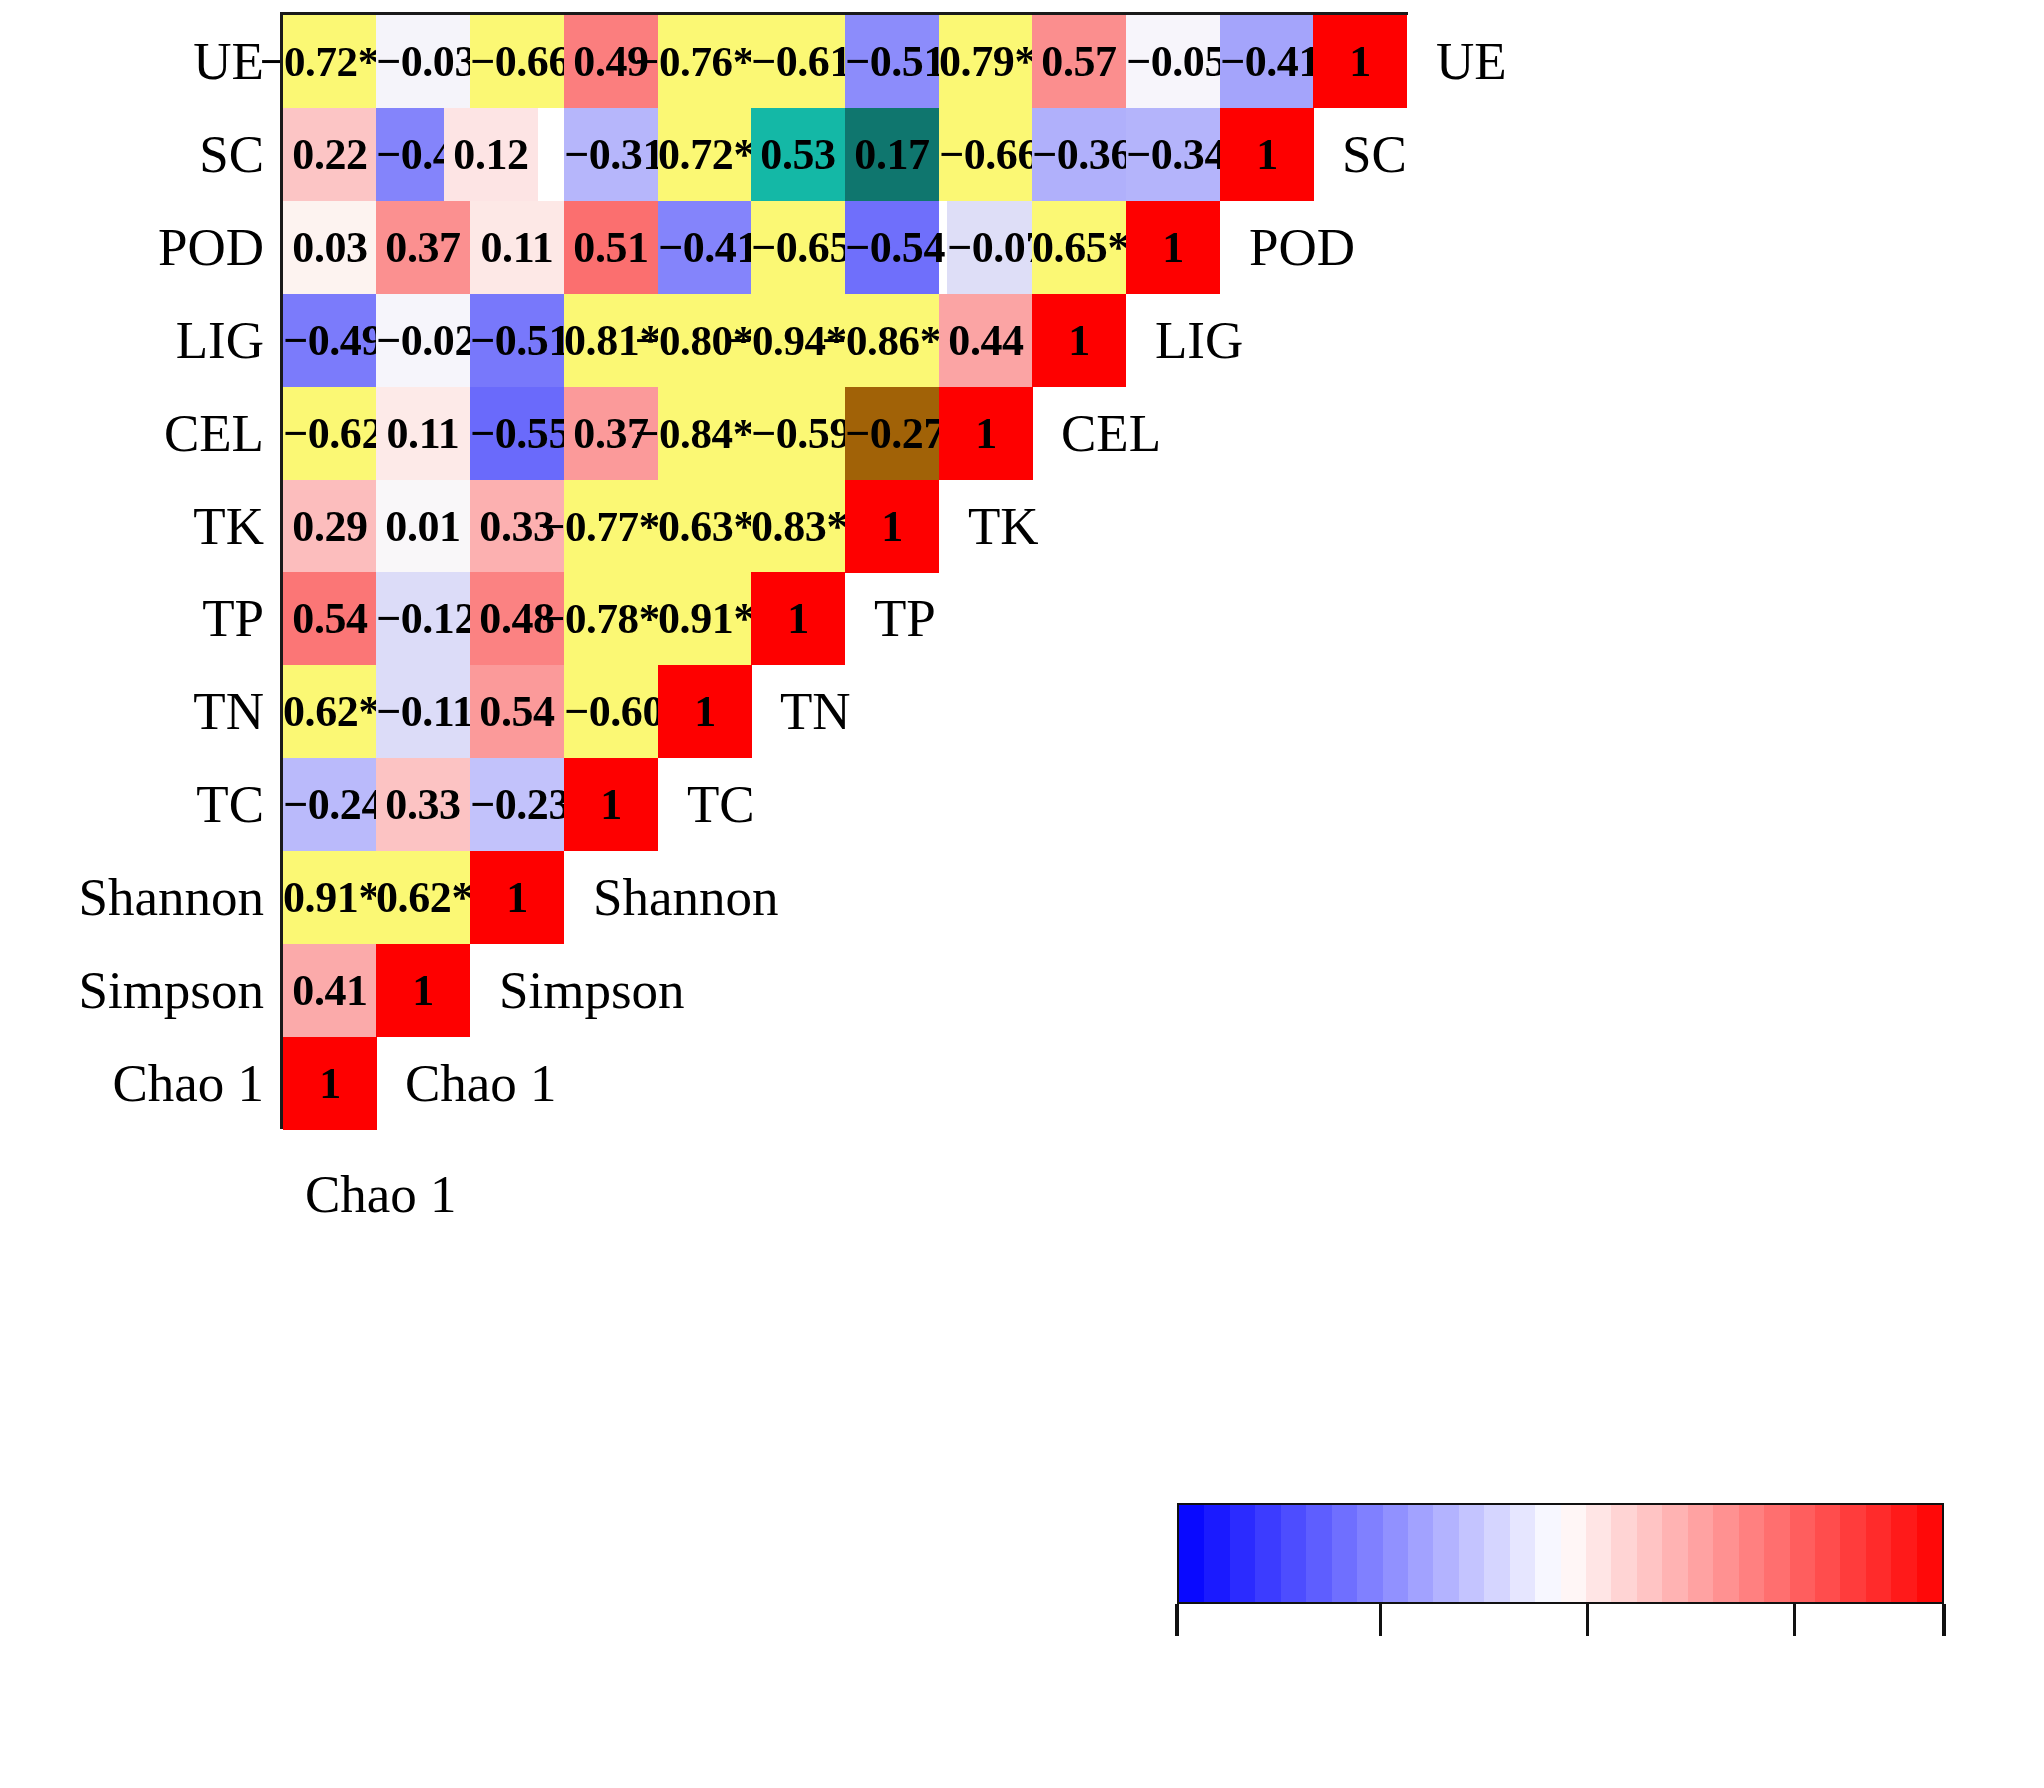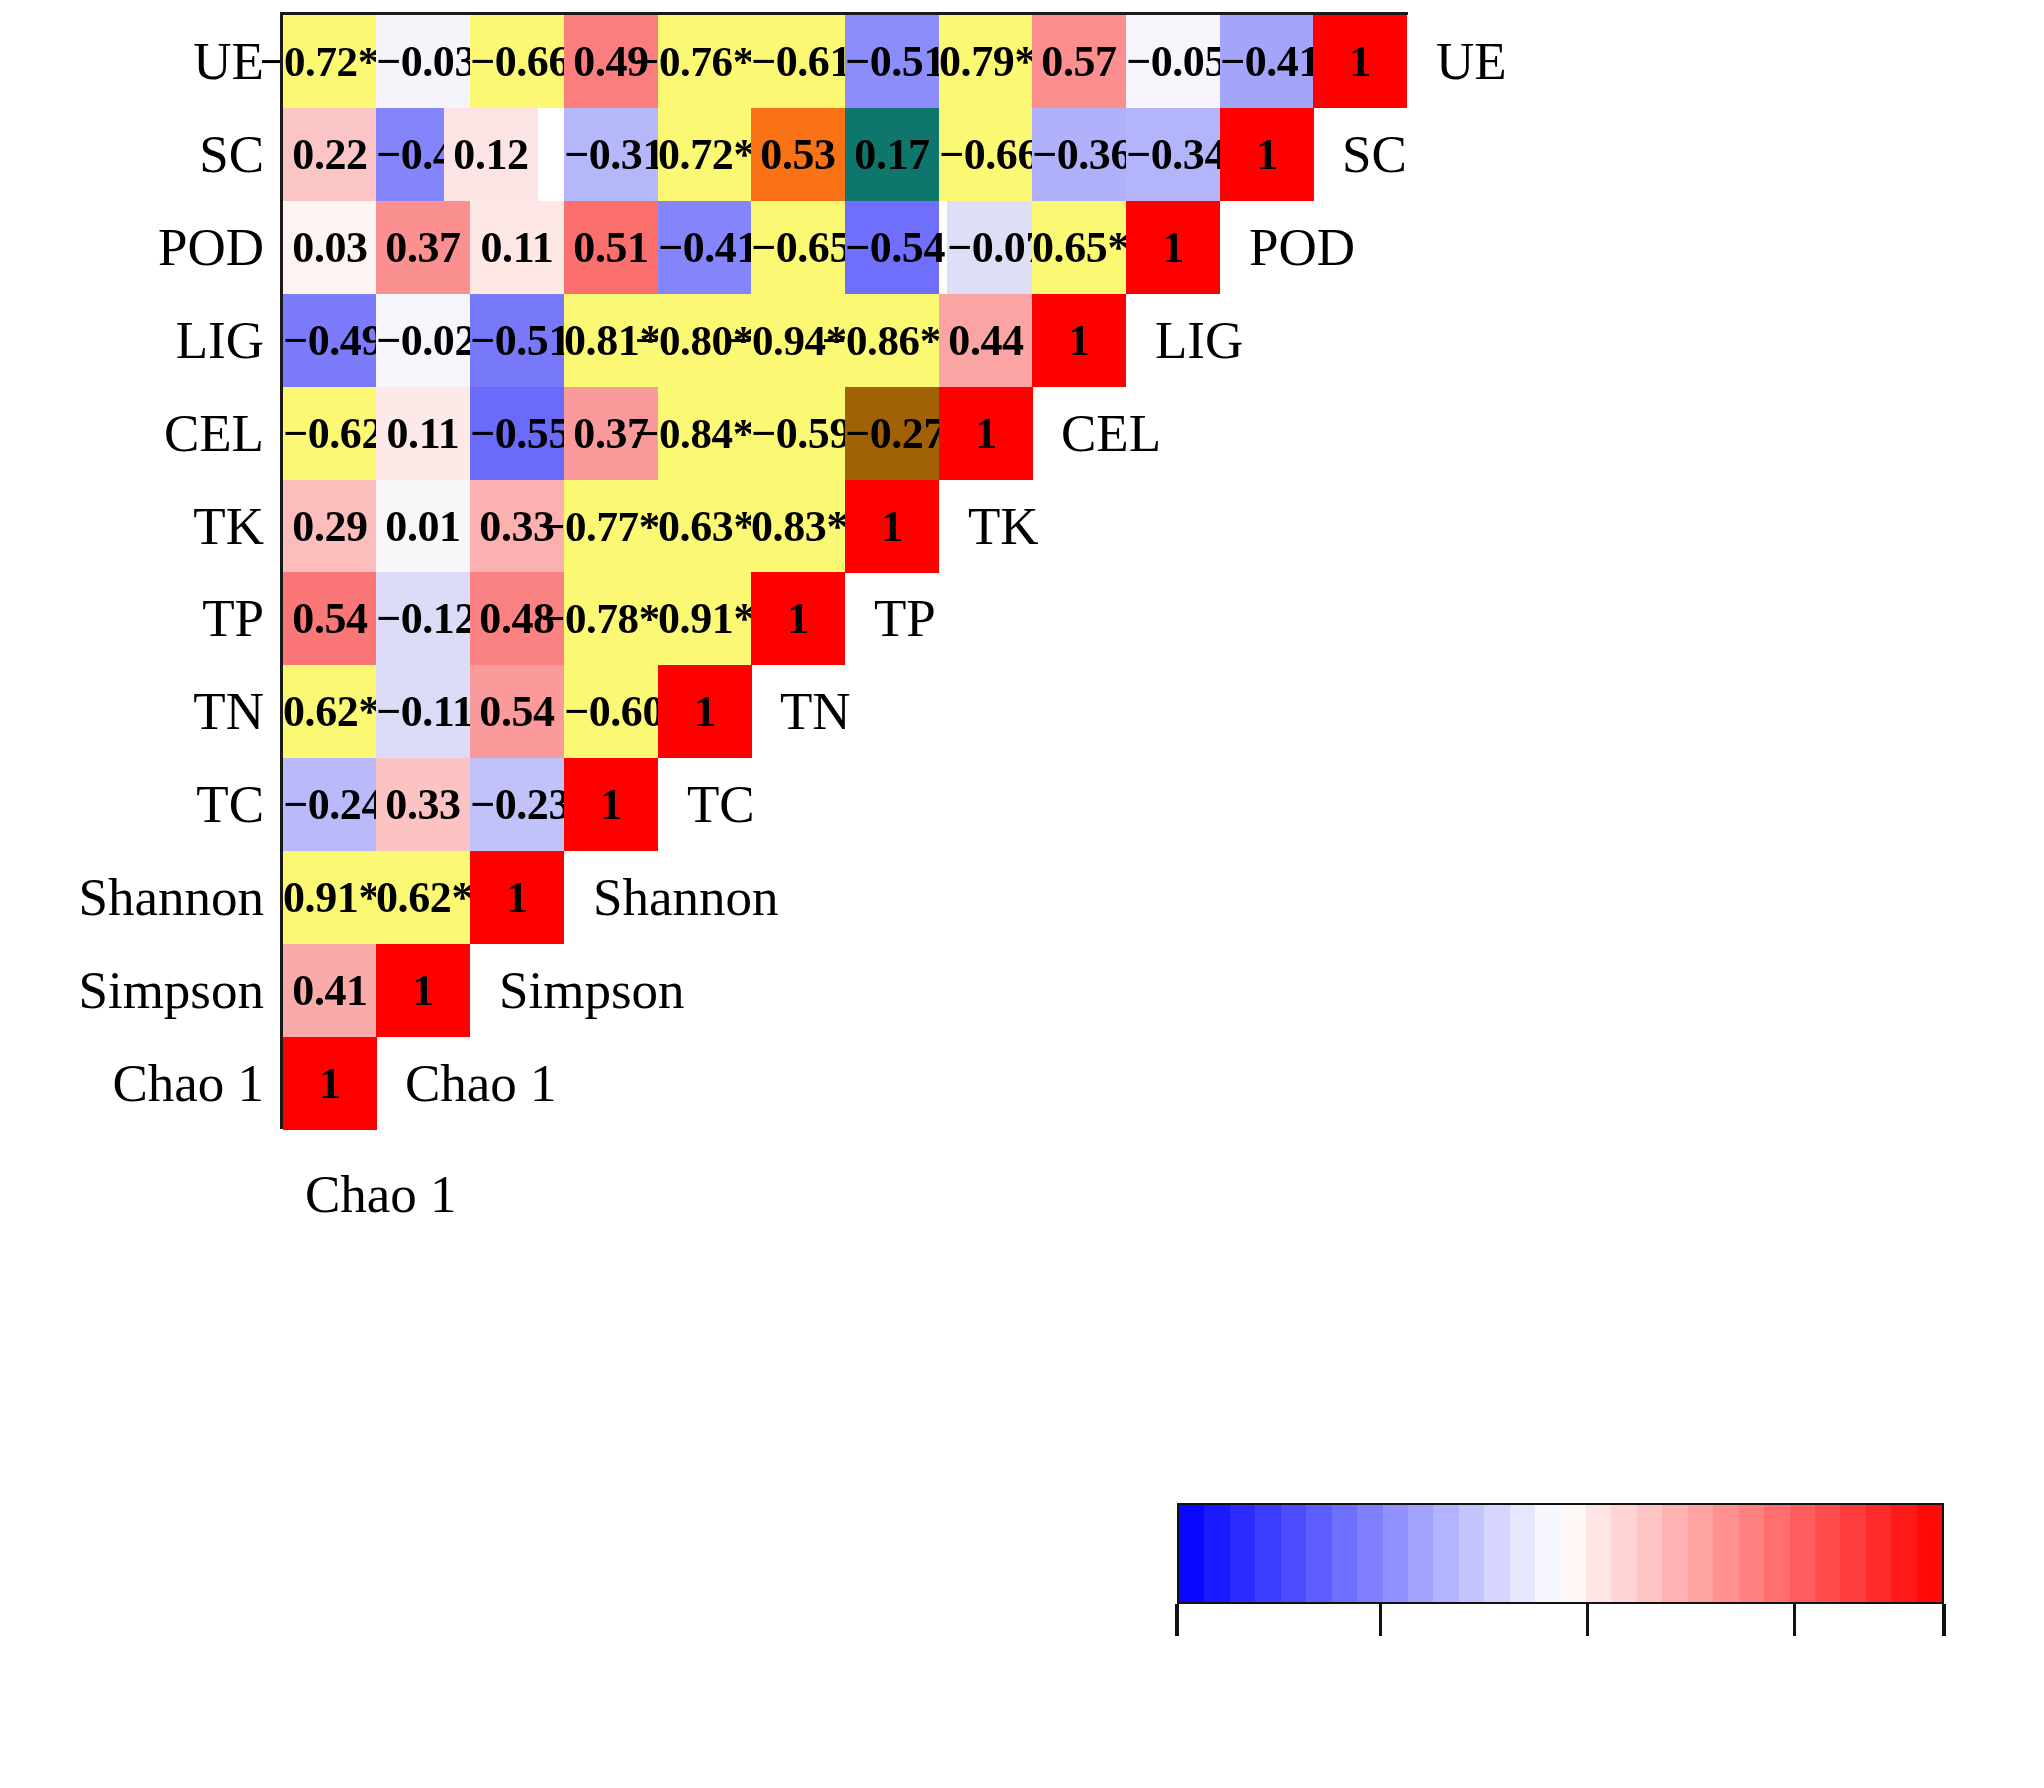--- a/index.html
+++ b/index.html
@@ -88,21 +88,21 @@
         </div>
         <div class="cell" style="left: 444px; background: rgb(253, 228, 228);">
           <span class="cellval">0.12</span>
         </div>
         <div class="cell" style="left: 564px; background: rgb(182, 182, 251);">
           <span class="cellval">−0.31</span>
         </div>
         <div class="cell" style="left: 658px; background: rgb(251, 248, 116);">
           <span class="cellval">0.72**</span>
         </div>
-        <div class="cell" style="left: 751px; background: #f97316;">
+        <div class="cell" style="left: 751px; background: #14b8a6;">
           <span class="cellval">0.53</span>
         </div>
         <div class="cell" style="left: 845px; background: #0f766e;">
           <span class="cellval">0.17</span>
         </div>
         <div class="cell" style="left: 939px; background: rgb(251, 248, 116);">
           <span class="cellval">−0.66*</span>
         </div>
         <div class="cell" style="left: 1032px; background: rgb(176, 176, 251);">
           <span class="cellval">−0.36</span>

